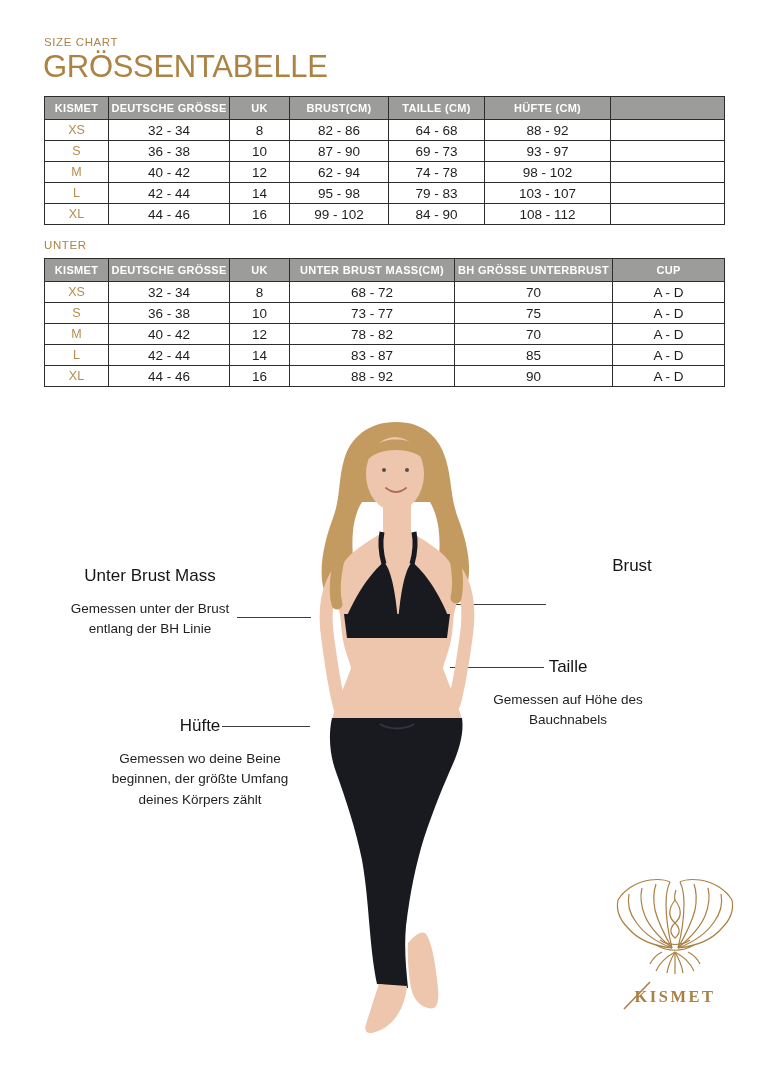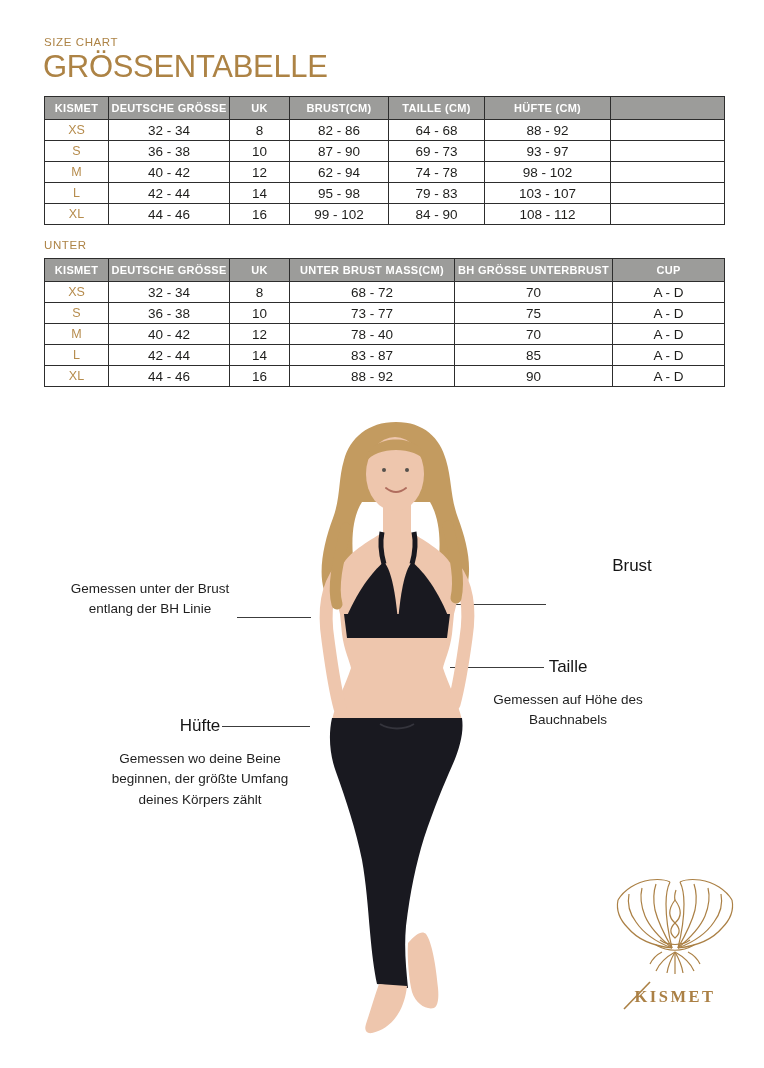--- a/index.html
+++ b/index.html
@@ -163,21 +163,21 @@
           <td>36 - 38</td>
           <td>10</td>
           <td>73 - 77</td>
           <td>75</td>
           <td>A - D</td>
         </tr>
         <tr>
           <td>M</td>
           <td>40 - 42</td>
           <td>12</td>
-          <td>78 - 40</td>
+          <td>78 - 82</td>
           <td>70</td>
           <td>A - D</td>
         </tr>
         <tr>
           <td>L</td>
           <td>42 - 44</td>
           <td>14</td>
           <td>83 - 87</td>
           <td>85</td>
           <td>A - D</td>
@@ -187,20 +187,21 @@
           <td>44 - 46</td>
           <td>16</td>
           <td>88 - 92</td>
           <td>90</td>
           <td>A - D</td>
         </tr>
       </tbody>
   </table>
 
   <div class="ann" id="ann-unterbrust">
+    <div class="ann-title">Unter Brust Mass</div>
     <div class="ann-desc">Gemessen unter der Brust entlang der BH Linie</div>
   </div>
   <div class="ann" id="ann-brust">
     <div class="ann-title">Brust</div>
   </div>
   <div class="ann" id="ann-taille">
     <div class="ann-title">Taille</div>
     <div class="ann-desc">Gemessen auf Höhe des Bauchnabels</div>
   </div>
   <div class="ann" id="ann-huefte">

